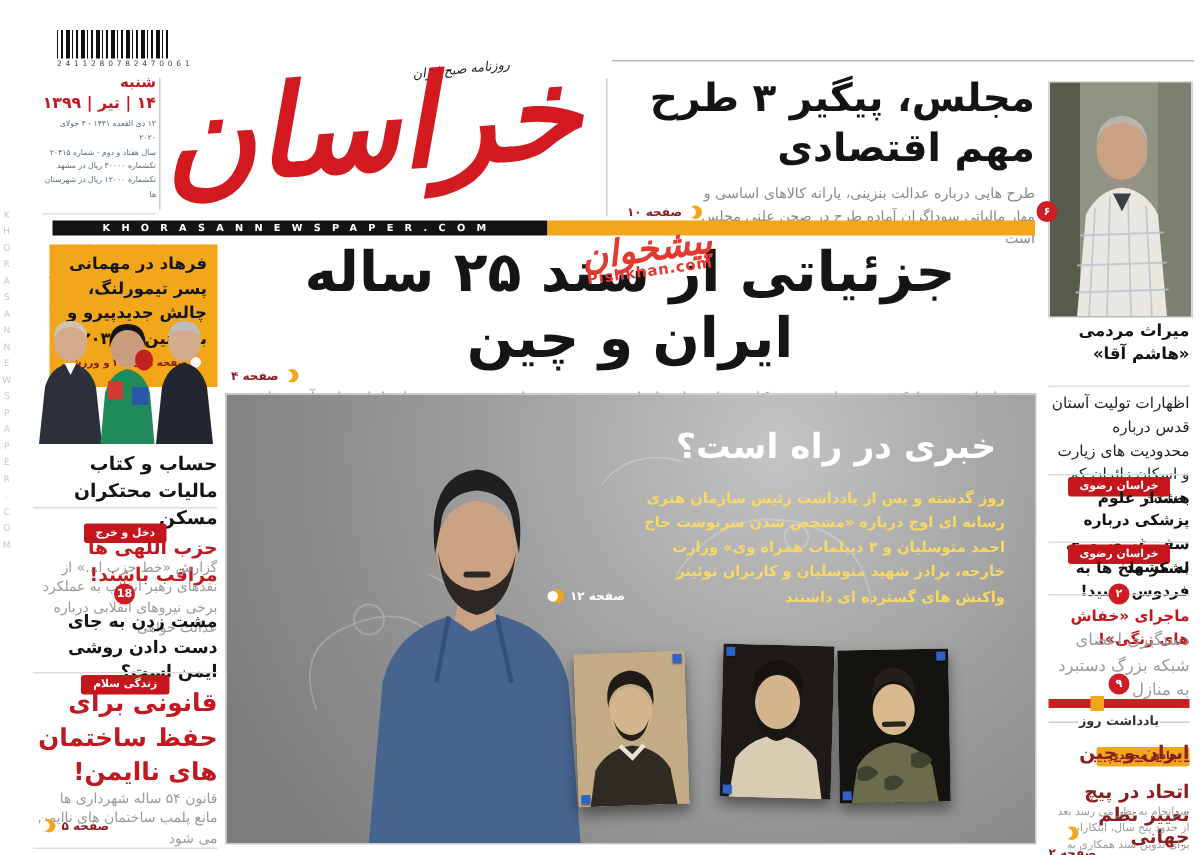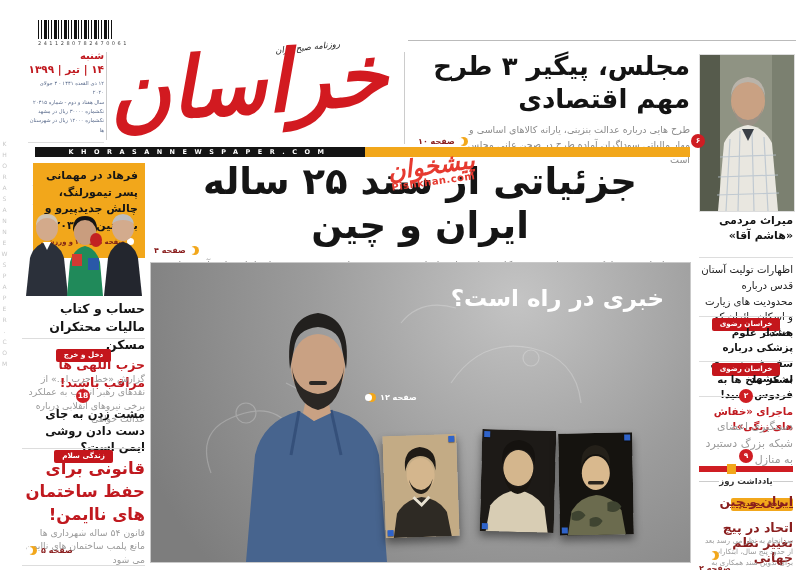--- a/index.html
+++ b/index.html
@@ -183,20 +183,21 @@
         <path d="M95,299 L104,192 Q112,158 148,148 L163,158 L180,147 Q219,155 228,192 L236,299 Z" fill="#47648e"></path>
         <path d="M148,148 L140,192 M180,147 L190,192" stroke="#35507a" stroke-width="3" fill="none"></path>
         <path d="M156,132 L176,132 L180,150 L163,158 L152,150 Z" fill="#c9a183"></path>
         <ellipse cx="167" cy="104" rx="27" ry="33" fill="#c9a183"></ellipse>
         <path d="M139,106 Q133,54 167,50 Q201,54 195,106 L191,86 Q189,66 167,64 Q145,66 143,86 Z" fill="#22201e"></path>
         <path d="M141,104 Q144,142 167,147 Q190,142 193,104 Q190,128 167,131 Q144,128 141,104" fill="#2b2724"></path>
         <rect x="158" y="118" width="18" height="4" rx="2" fill="#2b2724"></rect>
       </g>
     </svg>
     <div class="photo-headline rtl">خبری در راه است؟</div>
+    <div class="photo-body rtl">روز گذشته و پس از یادداشت رئیس سازمان هنری رسانه ای اوج درباره «مشخص شدن سرنوشت حاج احمد متوسلیان و ۳ دیپلمات همراه وی» وزارت خارجه، برادر شهید متوسلیان و کاربران توئیتر واکنش های گسترده ای داشتند</div>
     <div class="ref-row photo-ref">
       <span class="crescent"></span>
       <span class="ref-text">صفحه ۱۲</span>
     </div>
 
     
     <div class="pinned" style="left:233px;top:172px;transform:rotate(-2deg);">
       <svg width="74" height="102" viewBox="0 0 74 102">
         <rect width="74" height="102" fill="#c3ab85"></rect>
         <path d="M8,102 L12,78 Q20,64 37,62 Q54,64 62,78 L66,102 Z" fill="#2e2a24"></path>

